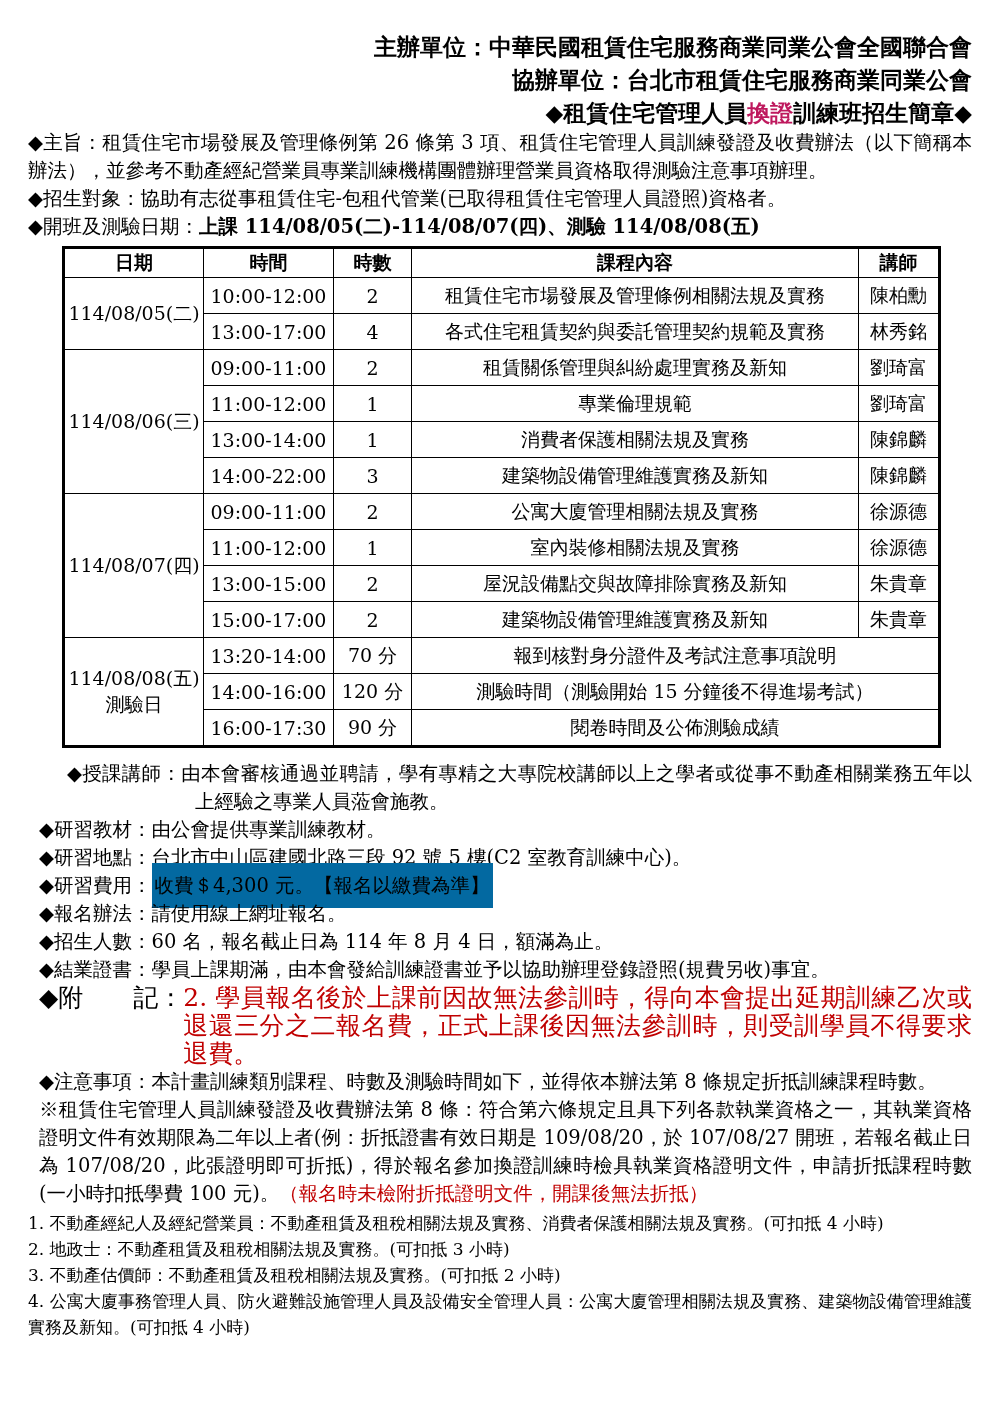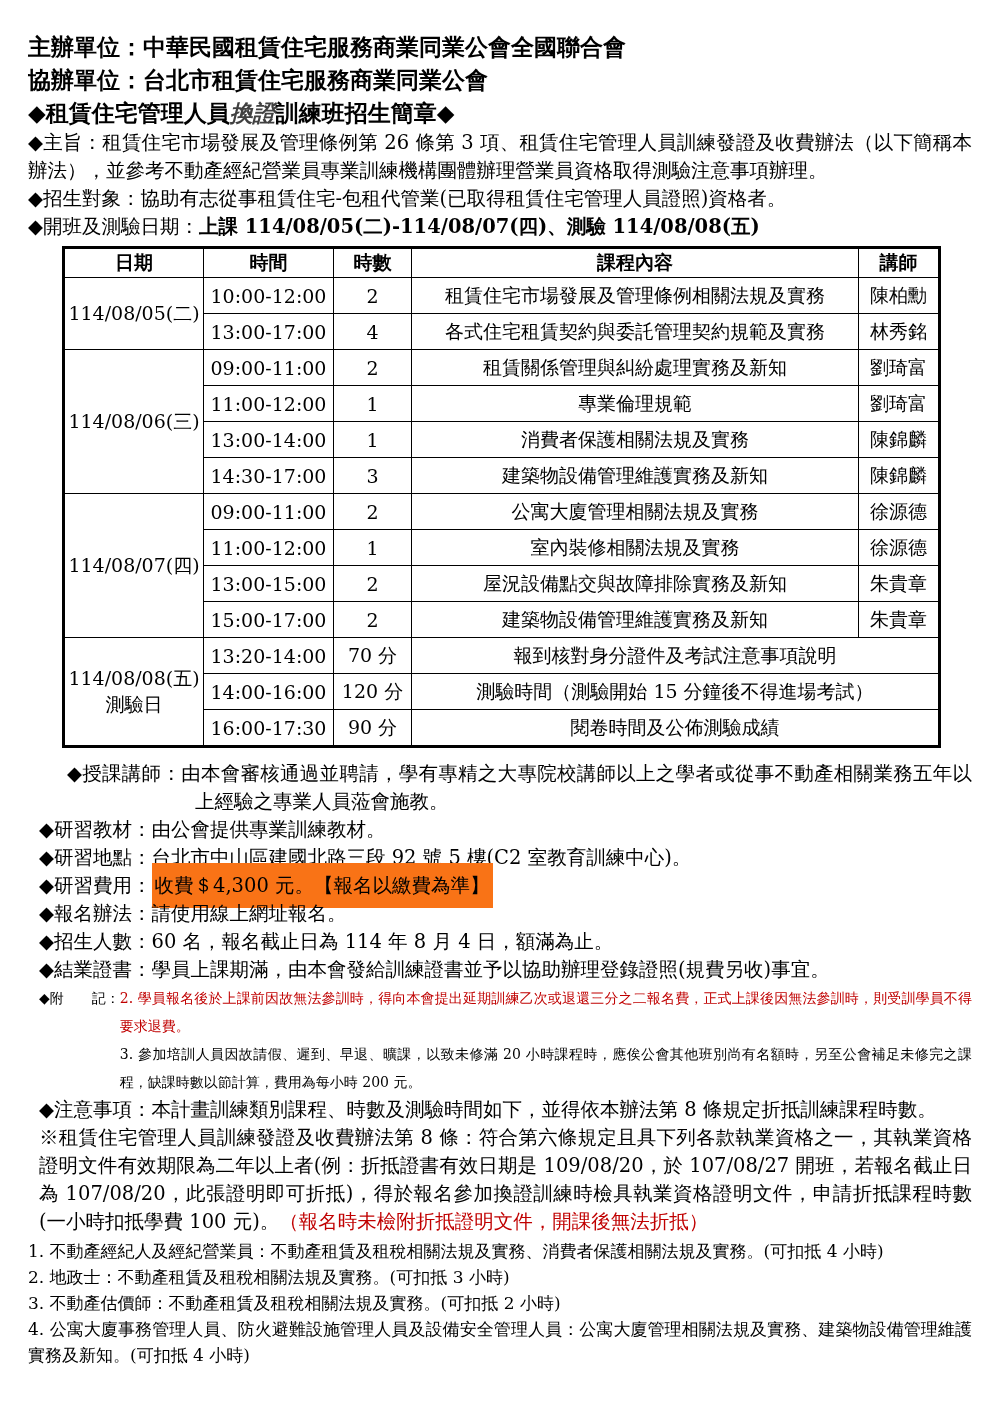--- a/index.html
+++ b/index.html
@@ -4,22 +4,22 @@
 <style>
   html,body{margin:0;padding:0;}
   body{
     width:1000px;height:1414px;
     background:#ffffff;color:#000;
     font-family:"DejaVu Serif","Liberation Serif",serif;
     overflow:hidden;
   }
   .page{padding:30px 28px 0 28px;}
 
-  .doc-head{text-align:left;font-weight:bold;font-size:23px;line-height:33px;}
-  .doc-head .t-red{color:#404040;font-style:italic;}
+  .doc-head{text-align:right;font-weight:bold;font-size:23px;line-height:33px;}
+  .doc-head .t-red{color:#be185d;}
 
   .para{font-size:19.5px;line-height:28px;text-align:justify;margin:0;}
   .para.tight{text-align:left;}
   .bold{font-weight:bold;}
   .red{color:#c00000;}
 
   .hang-lect{padding-left:156px;text-indent:-128px;}
 
   table.schedule{
     border-collapse:collapse;
@@ -38,23 +38,23 @@
   table.schedule th{height:28px;font-weight:bold;}
   table.schedule td{height:35px;}
   td.course{text-align:left;padding-left:13px;}
   .col-date{width:140px;}
   .col-time{width:130px;}
   .col-hours{width:78px;}
   .col-course{width:447px;}
   .col-teacher{width:81px;}
 
   .after-table{margin-top:12px;margin-left:11px;}
-  .fee-highlight{background:#f97316;padding:11px 3px;}
-
-  .notes-block{display:flex;font-size:14px;line-height:28px;}
+  .fee-highlight{background:#0369a1;padding:11px 3px;}
+
+  .notes-block{display:flex;font-size:25px;line-height:28px;}
   .notes-label{white-space:nowrap;flex:0 0 auto;}
   .notes-items{flex:1 1 auto;}
   .note-item{text-align:justify;}
 
   .fine-print{font-size:17px;line-height:26px;margin-top:2px;}
   .fine-print .fp-item{text-align:justify;}
 </style>
 </head>
 <body>
 
@@ -114,21 +114,21 @@
       <td class="course">專業倫理規範</td>
       <td>劉琦富</td>
     </tr>
     <tr>
       <td>13:00-14:00</td>
       <td>1</td>
       <td class="course">消費者保護相關法規及實務</td>
       <td>陳錦麟</td>
     </tr>
     <tr>
-      <td>14:30-17:00</td>
+      <td>14:00-22:00</td>
       <td>3</td>
       <td class="course">建築物設備管理維護實務及新知</td>
       <td>陳錦麟</td>
     </tr>
 
     <tr>
       <td rowspan="4">114/08/07(四)</td>
       <td>09:00-11:00</td>
       <td>2</td>
       <td class="course">公寓大廈管理相關法規及實務</td>
@@ -181,21 +181,20 @@
     <p class="para tight">◆研習地點：台北市中山區建國北路三段 92 號 5 樓(C2 室教育訓練中心)。</p>
     <p class="para tight"><span>◆研習費用：</span><span class="fee-highlight">收費＄4,300 元。【報名以繳費為準】</span></p>
     <p class="para tight">◆報名辦法：請使用線上網址報名。</p>
     <p class="para tight">◆招生人數：60 名，報名截止日為 114 年 8 月 4 日，額滿為止。</p>
     <p class="para tight">◆結業證書：學員上課期滿，由本會發給訓練證書並予以協助辦理登錄證照(規費另收)事宜。</p>
 
     <div class="notes-block">
       <div class="notes-label">◆附　　記：</div>
       <div class="notes-items">
         <div class="note-item red">2. 學員報名後於上課前因故無法參訓時，得向本會提出延期訓練乙次或退還三分之二報名費，正式上課後因無法參訓時，則受訓學員不得要求退費。</div>
-        <div class="note-item">3. 參加培訓人員因故請假、遲到、早退、曠課，以致未修滿 20 小時課程時，應俟公會其他班別尚有名額時，另至公會補足未修完之課程，缺課時數以節計算，費用為每小時 200 元。</div>
       </div>
     </div>
 
     <p class="para tight">◆注意事項：本計畫訓練類別課程、時數及測驗時間如下，並得依本辦法第 8 條規定折抵訓練課程時數。</p>
     <p class="para"><span>※租賃住宅管理人員訓練發證及收費辦法第 8 條：符合第六條規定且具下列各款執業資格之一，其執業資格證明文件有效期限為二年以上者(例：折抵證書有效日期是 109/08/20，於 107/08/27 開班，若報名截止日為 107/08/20，此張證明即可折抵)，得於報名參加換證訓練時檢具執業資格證明文件，申請折抵課程時數(一小時扣抵學費 100 元)。</span><span class="red">（報名時未檢附折抵證明文件，開課後無法折抵）</span></p>
   </div>
 
   <div class="fine-print">
     <div class="fp-item">1. 不動產經紀人及經紀營業員：不動產租賃及租稅相關法規及實務、消費者保護相關法規及實務。(可扣抵 4 小時)</div>
     <div class="fp-item">2. 地政士：不動產租賃及租稅相關法規及實務。(可扣抵 3 小時)</div>

